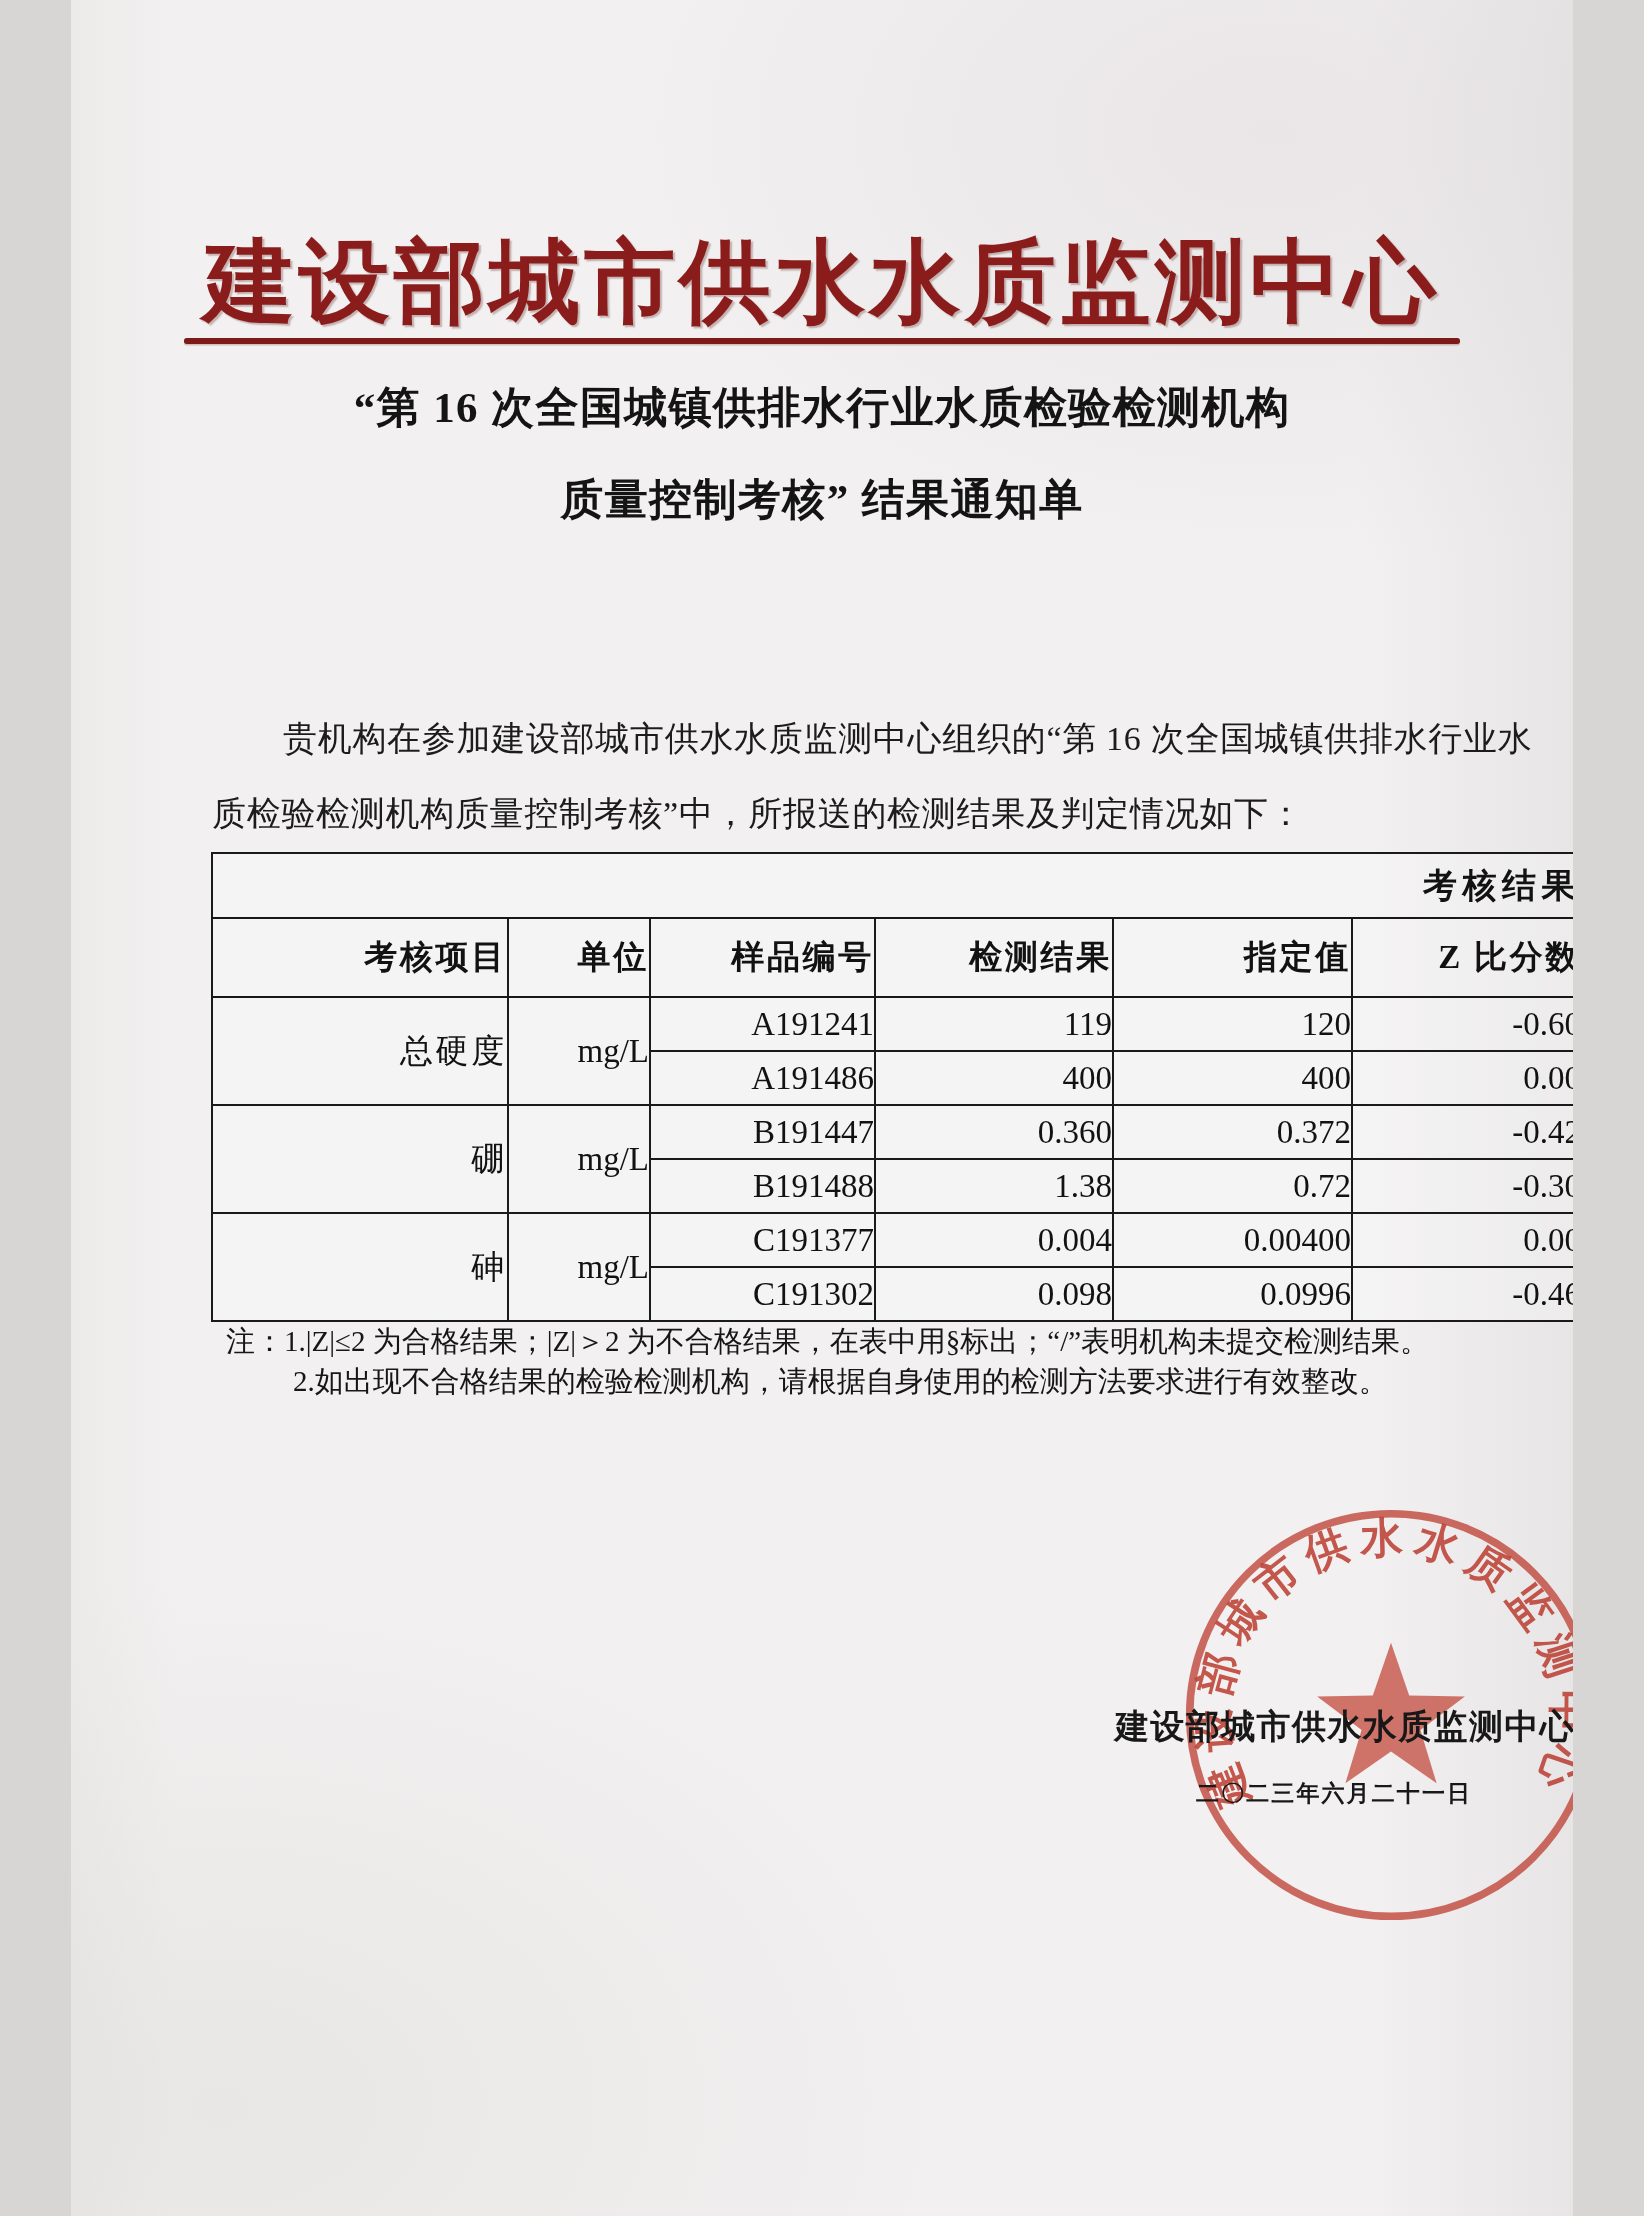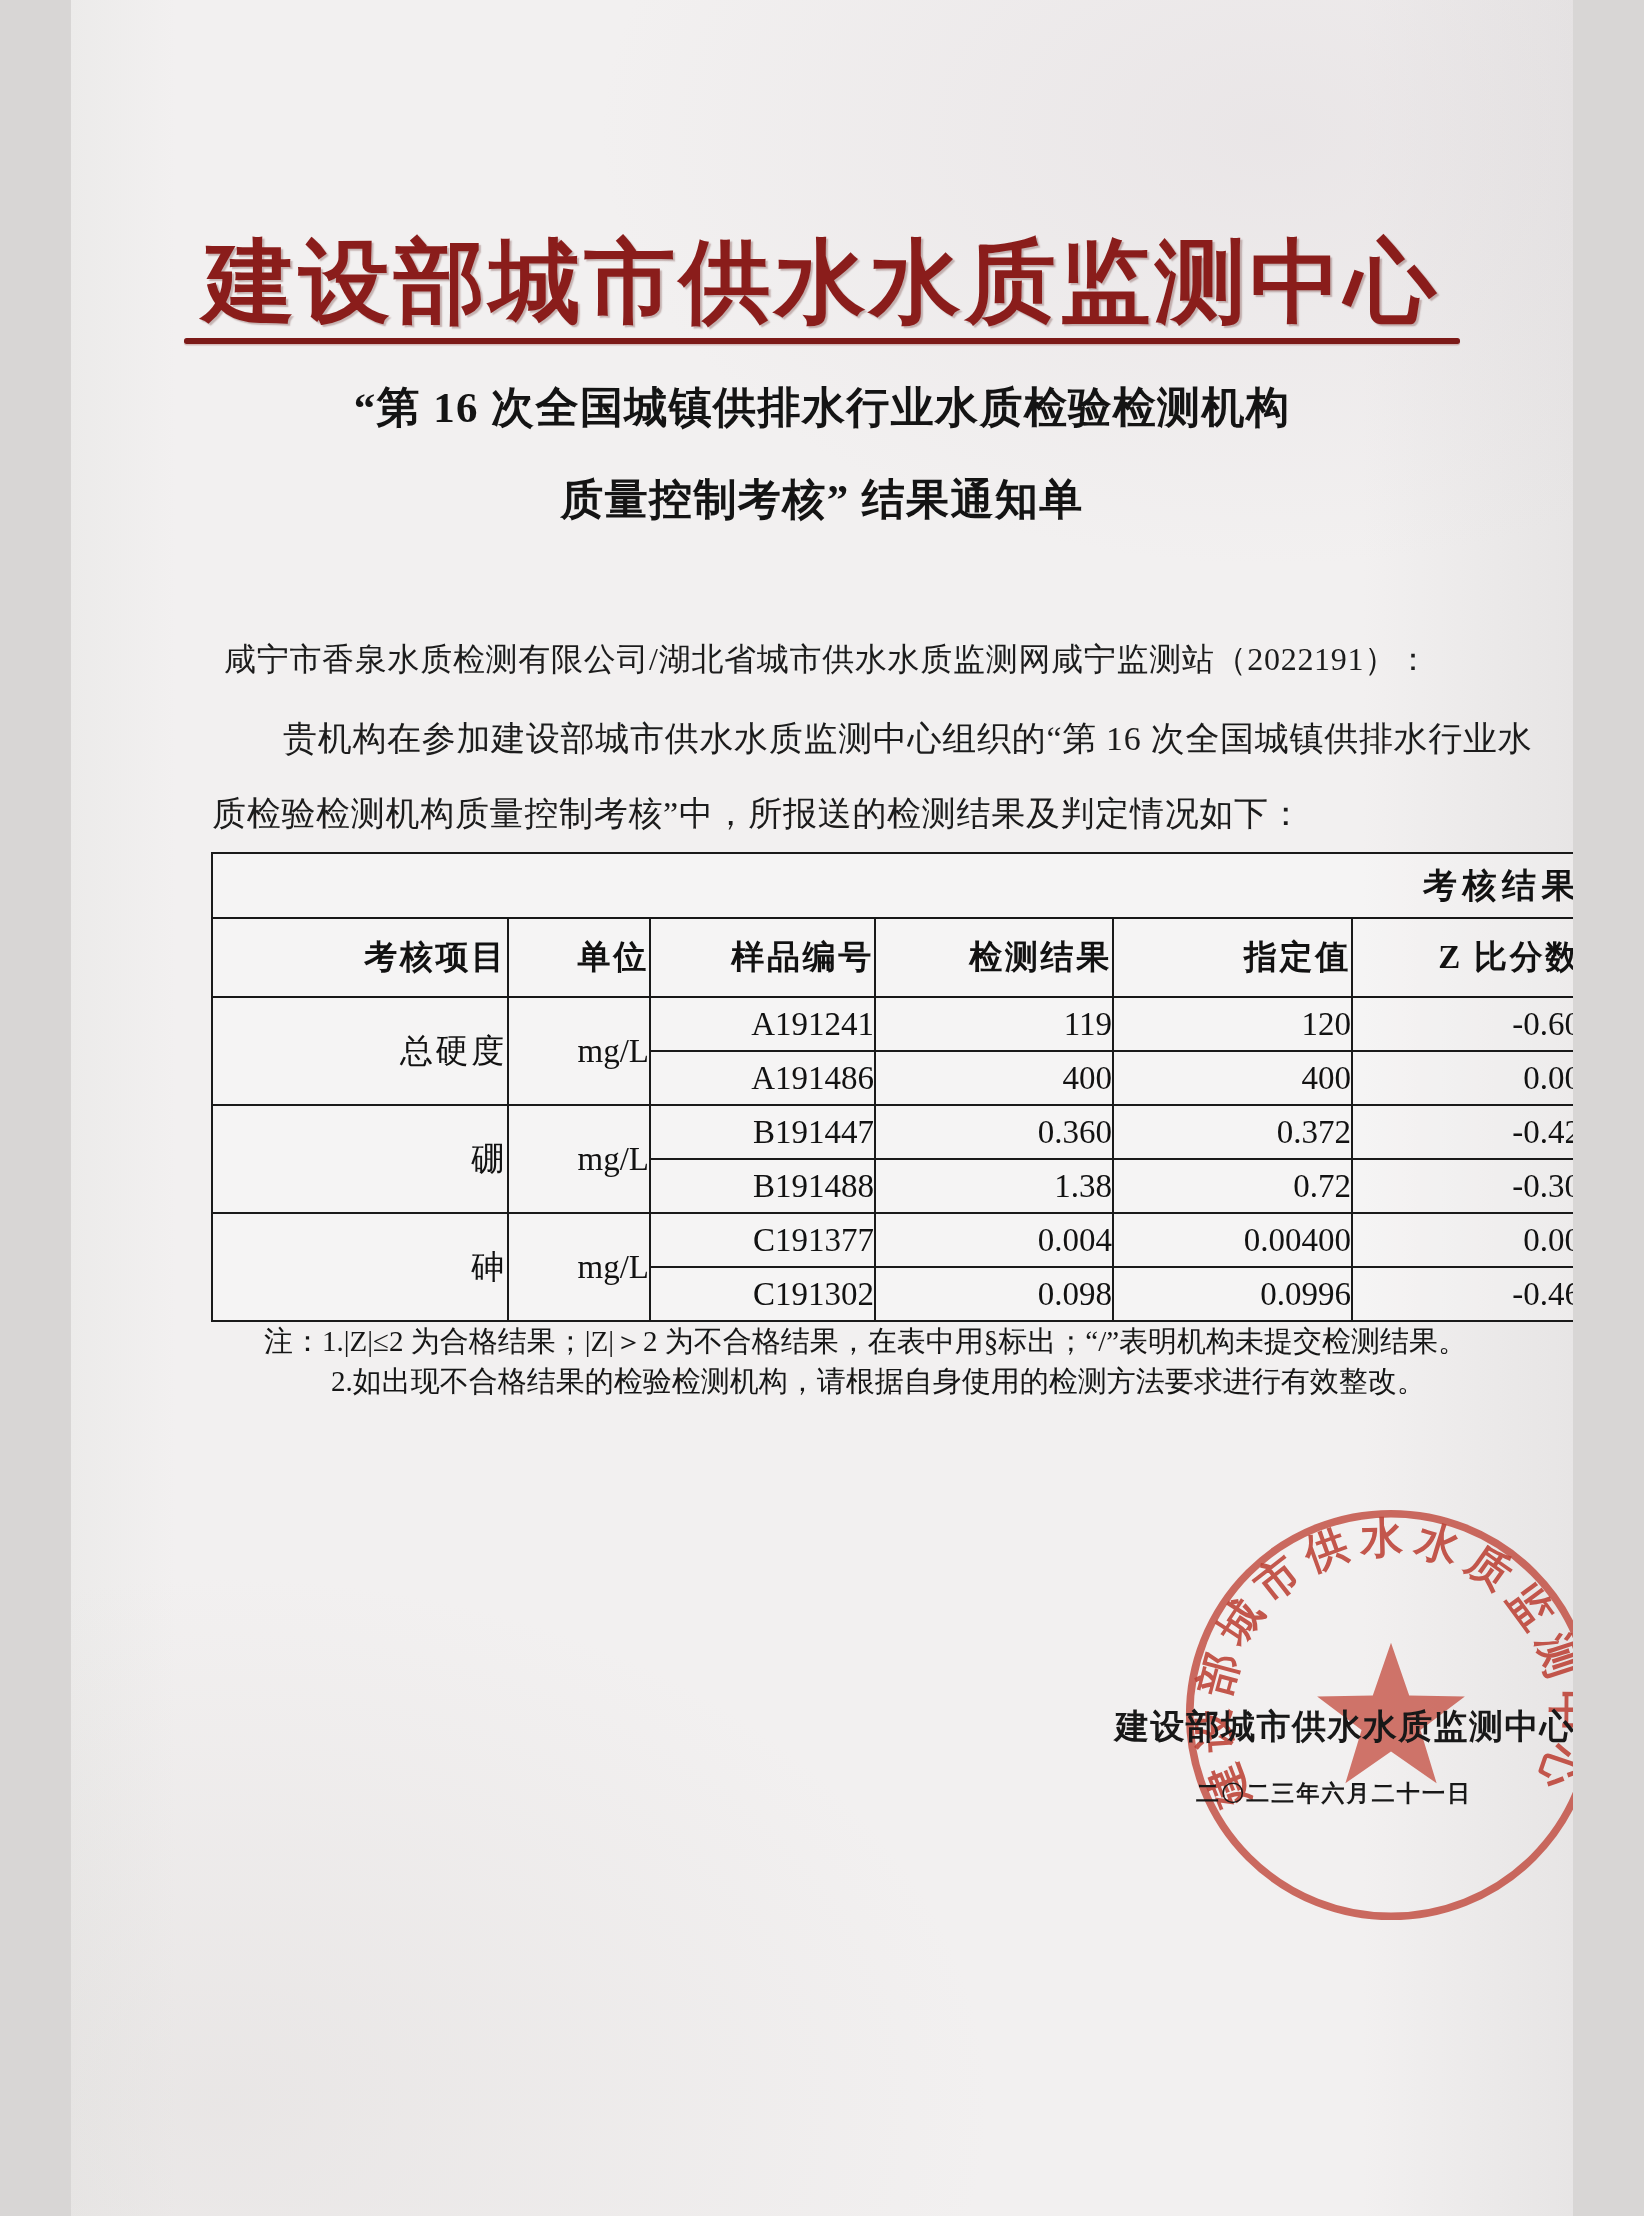--- a/index.html
+++ b/index.html
@@ -65,21 +65,21 @@
   tr.head-row th{
     height:77px;font-size:33px;font-weight:bold;letter-spacing:2.7px;
     border-bottom:2.7px solid #171717;
     font-family:Liberation Serif, serif;
   }
   tr.data-row td{height:52px;font-size:33px;}
   td.cn{font-size:32px;letter-spacing:2.7px;margin-left:32px;}
   tr.group-start td{border-top:2.7px solid #171717;}
   .notes{
     position:absolute;left:155px;top:1321px;
-    font-size:29px;line-height:1.38;color:#161616;margin-left:38px;
+    font-size:29px;line-height:1.38;color:#161616;
   }
   .notes .n2{padding-left:67px;}
   .seal{position:absolute;left:1107px;top:1502px;width:426px;height:426px;}
   .seal .ring{stroke:#c14a3e;opacity:0.82;}
   .seal .star{fill:#c3493c;opacity:0.75;}
   .seal .arc-text{
     fill:#bd4236;opacity:0.88;
     font-family:"Liberation Serif","DejaVu Serif",serif;
     font-weight:bold;font-size:62px;letter-spacing:14px;
   }
@@ -98,21 +98,20 @@
 <body>
 
 <div class="page">
 
   <div class="org-title">建设部城市供水水质监测中心</div>
   <div class="title-rule"></div>
 
   <div class="subtitle l1">“第 16 次全国城镇供排水行业水质检验检测机构</div>
   <div class="subtitle l2">质量控制考核” 结果通知单</div>
 
-  <div class="addressee">咸宁市香泉水质检测有限公司/湖北省城市供水水质监测网咸宁监测站（2022191）：</div>
   <div class="para l1">贵机构在参加建设部城市供水水质监测中心组织的“第 16 次全国城镇供排水行业水</div>
   <div class="para l2">质检验检测机构质量控制考核”中，所报送的检测结果及判定情况如下：</div>
 
   <table class="results">
     <colgroup>
       <col style="width:296px">
         <col style="width:142px">
         <col style="width:225px">
       <col style="width:238px">
         <col style="width:239px">

